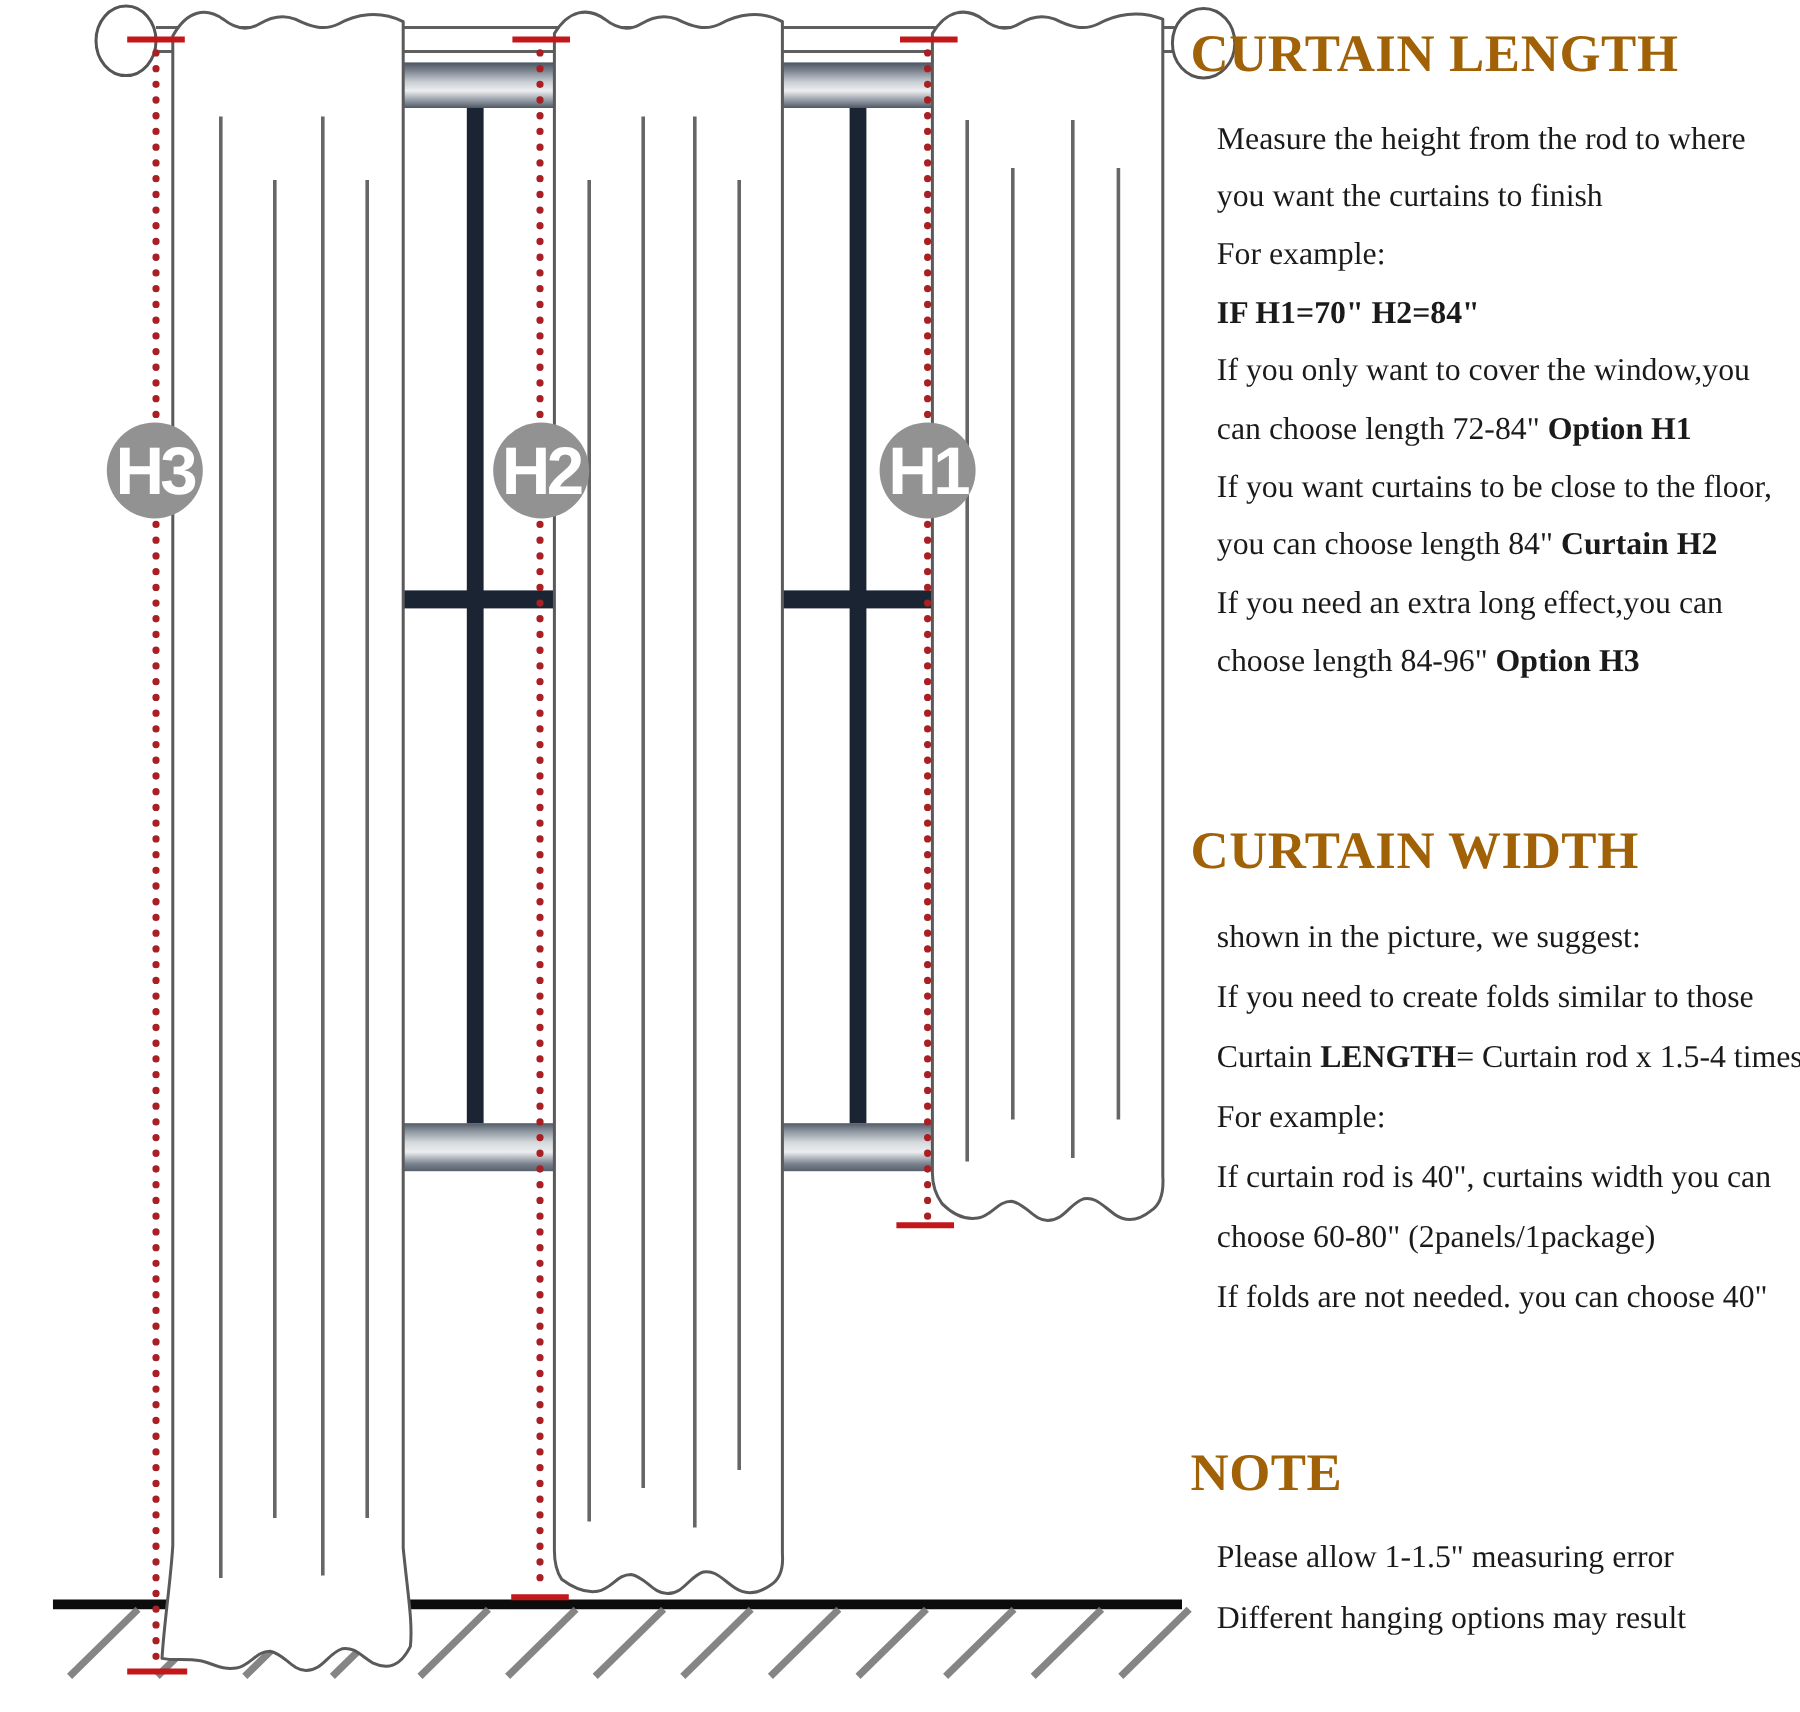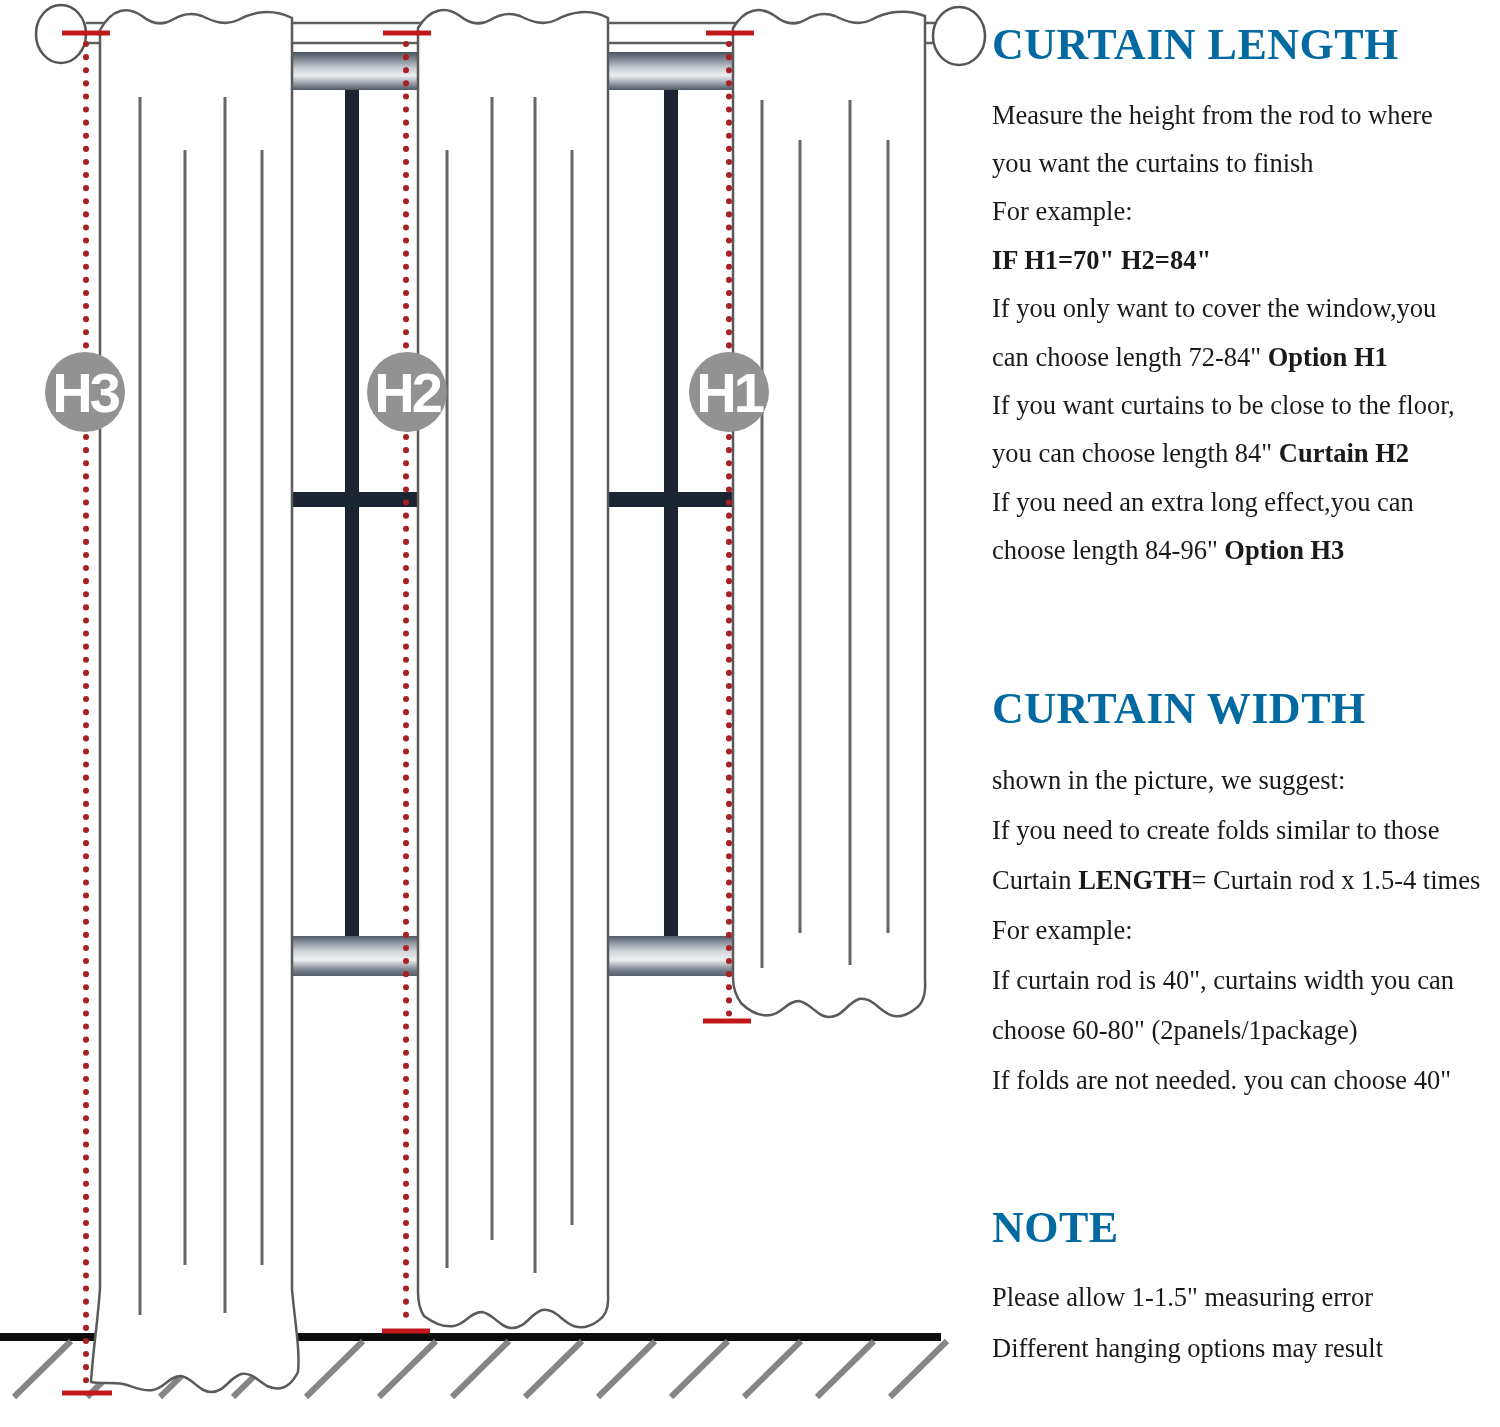--- a/index.html
+++ b/index.html
@@ -4,37 +4,37 @@
 <style>
   html,body{margin:0;padding:0;background:#ffffff;}
   #page{
     position:relative;
     width:1500px;height:1427px;
     background:#ffffff;
     overflow:hidden;
     font-family:"Liberation Serif", serif;
     color:#161616;
   }
-  #diagram{position:absolute;left:0;top:0;width:990px;height:1099px;}
+  #diagram{position:absolute;left:0;top:0;width:990px;height:1099px;padding-left:44px;}
   #diagram svg{display:block;}
 
   .text-col{position:absolute;left:992px;top:0;width:508px;}
   .section{position:absolute;left:0;width:508px;}
   .section h2{
     margin:0;
     font-family:"Liberation Serif", serif;
     font-weight:bold;
     font-size:44px;
     line-height:1.15;
-    color:#0369a1;
+    color:#a16207;
     letter-spacing:0.5px;
     white-space:nowrap;
   }
   .para{font-size:26.5px;color:#1a1a1a;}
-  .para .line{white-space:nowrap;}
+  .para .line{white-space:nowrap;margin-left:22px;}
   .para .b{font-weight:bold;}
   #sec-length{top:20px;}
   #sec-length .para{margin-top:20px;line-height:48.4px;}
   #sec-width{top:684px;}
   #sec-width .para{margin-top:20px;line-height:50px;}
   #sec-note{top:1203px;}
   #sec-note .para{margin-top:18px;line-height:51.5px;}
 
   .badge-text{
     font-family:"Liberation Sans", sans-serif;

